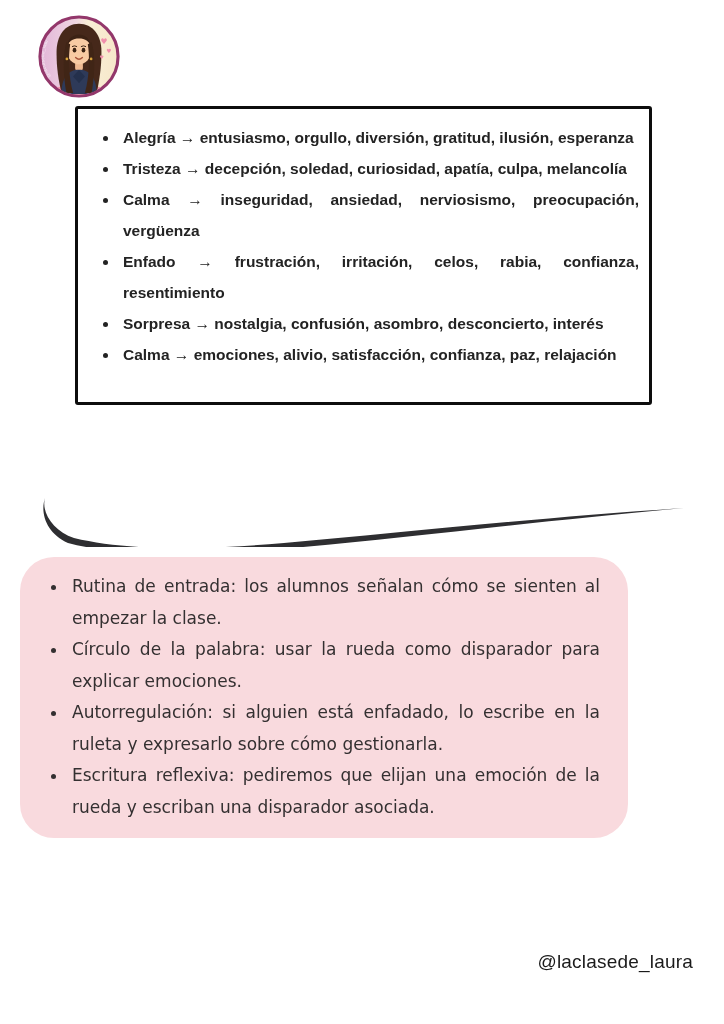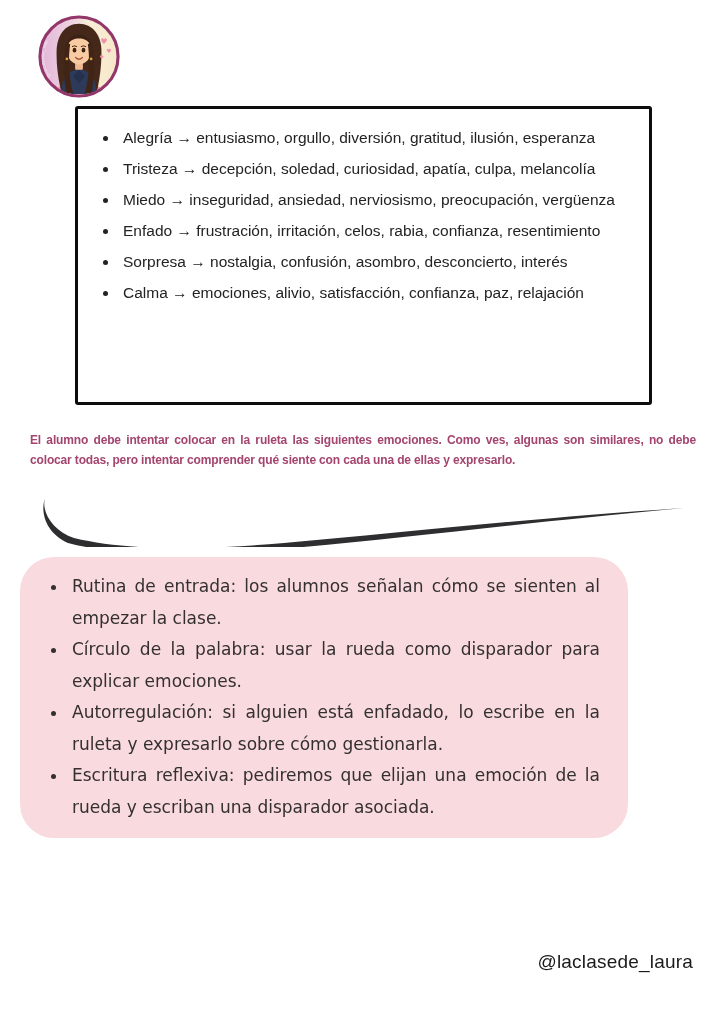--- a/index.html
+++ b/index.html
@@ -10,21 +10,21 @@
   }
   .page{position:absolute;inset:0;}
 
   
   .logo{position:absolute;left:38px;top:15px;width:82px;height:83px;}
 
   
   .emotions-box{
     position:absolute;left:75px;top:106px;width:577px;height:299px;
     box-sizing:border-box;border:3px solid #0d0d0d;border-radius:3px;
-    background:#ffffff;padding:13px 10px 8px 16px;
+    background:#ffffff;padding:13px 10px 8px 16px;font-weight:bold;
   }
   .emotions-box ul{
     margin:0;padding:0 0 0 25px;list-style:disc;
   }
   .emotions-box li{
     font-size:15.5px;line-height:31px;color:#232323;
     text-align:justify;padding-left:4px;
   }
 
   
@@ -114,28 +114,27 @@
           <textPath href="#logoArc">@laclasede_laura</textPath>
         </text>
       </g>
     </svg>
   </div>
 
   <div class="emotions-box">
     <ul>
         <li>Alegría → entusiasmo, orgullo, diversión, gratitud, ilusión, esperanza</li>
         <li>Tristeza → decepción, soledad, curiosidad, apatía, culpa, melancolía</li>
-        <li>Miedo → inseguridad, ansiedad, nerviosismo, preocupación, vergüenza</li>
+        <li>Calma → inseguridad, ansiedad, nerviosismo, preocupación, vergüenza</li>
         <li>Enfado → frustración, irritación, celos, rabia, confianza, resentimiento</li>
         <li>Sorpresa → nostalgia, confusión, asombro, desconcierto, interés</li>
         <li>Calma → emociones, alivio, satisfacción, confianza, paz, relajación</li>
       </ul>
   </div>
 
-  <p class="instruction">El alumno debe intentar colocar en la ruleta las siguientes emociones. Como ves, algunas son similares, no debe colocar todas, pero intentar comprender qué siente con cada una de ellas y expresarlo.</p>
 
   <svg class="swoosh" viewBox="0 0 652 52">
     <path d="M7,3
              C2,18 8,38 30,48
              C80,61 152,61 242,54
              C362,44 482,28 646,13
              C482,24 364,38 246,48
              C154,56 86,55 36,43
              C15,36 3,17 7,3 Z" fill="#2e2e31"></path>
   </svg>

